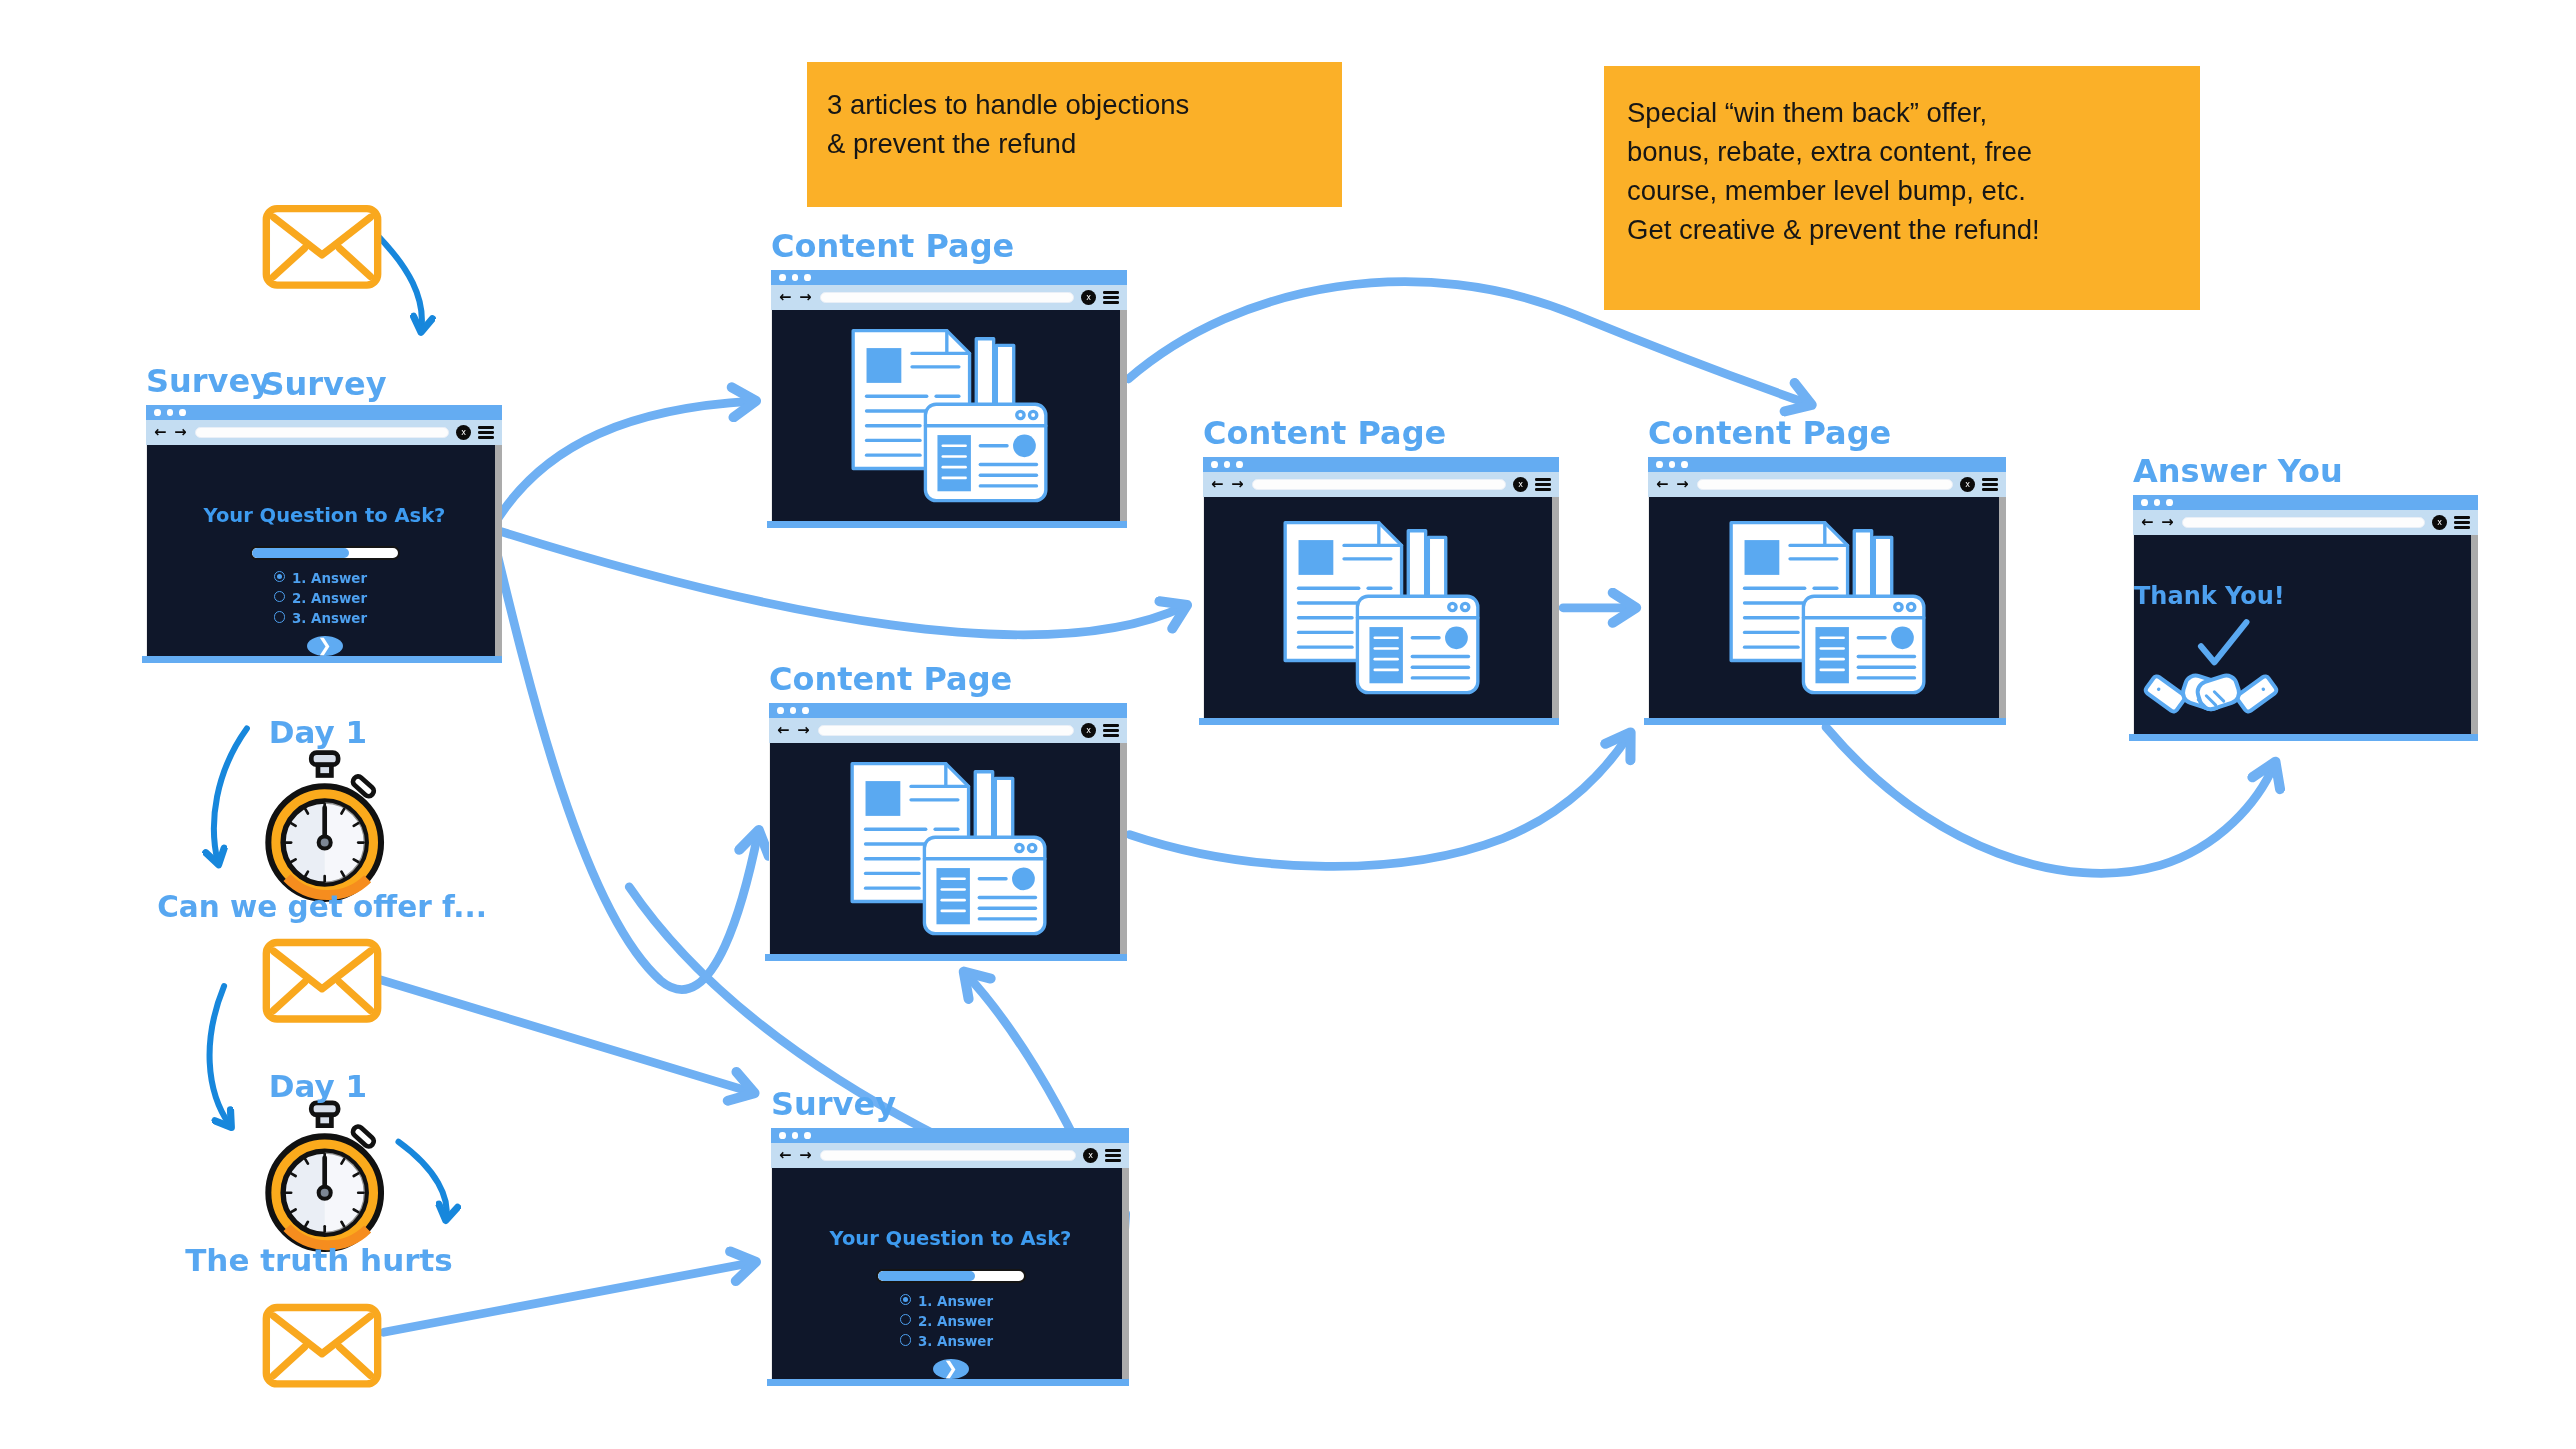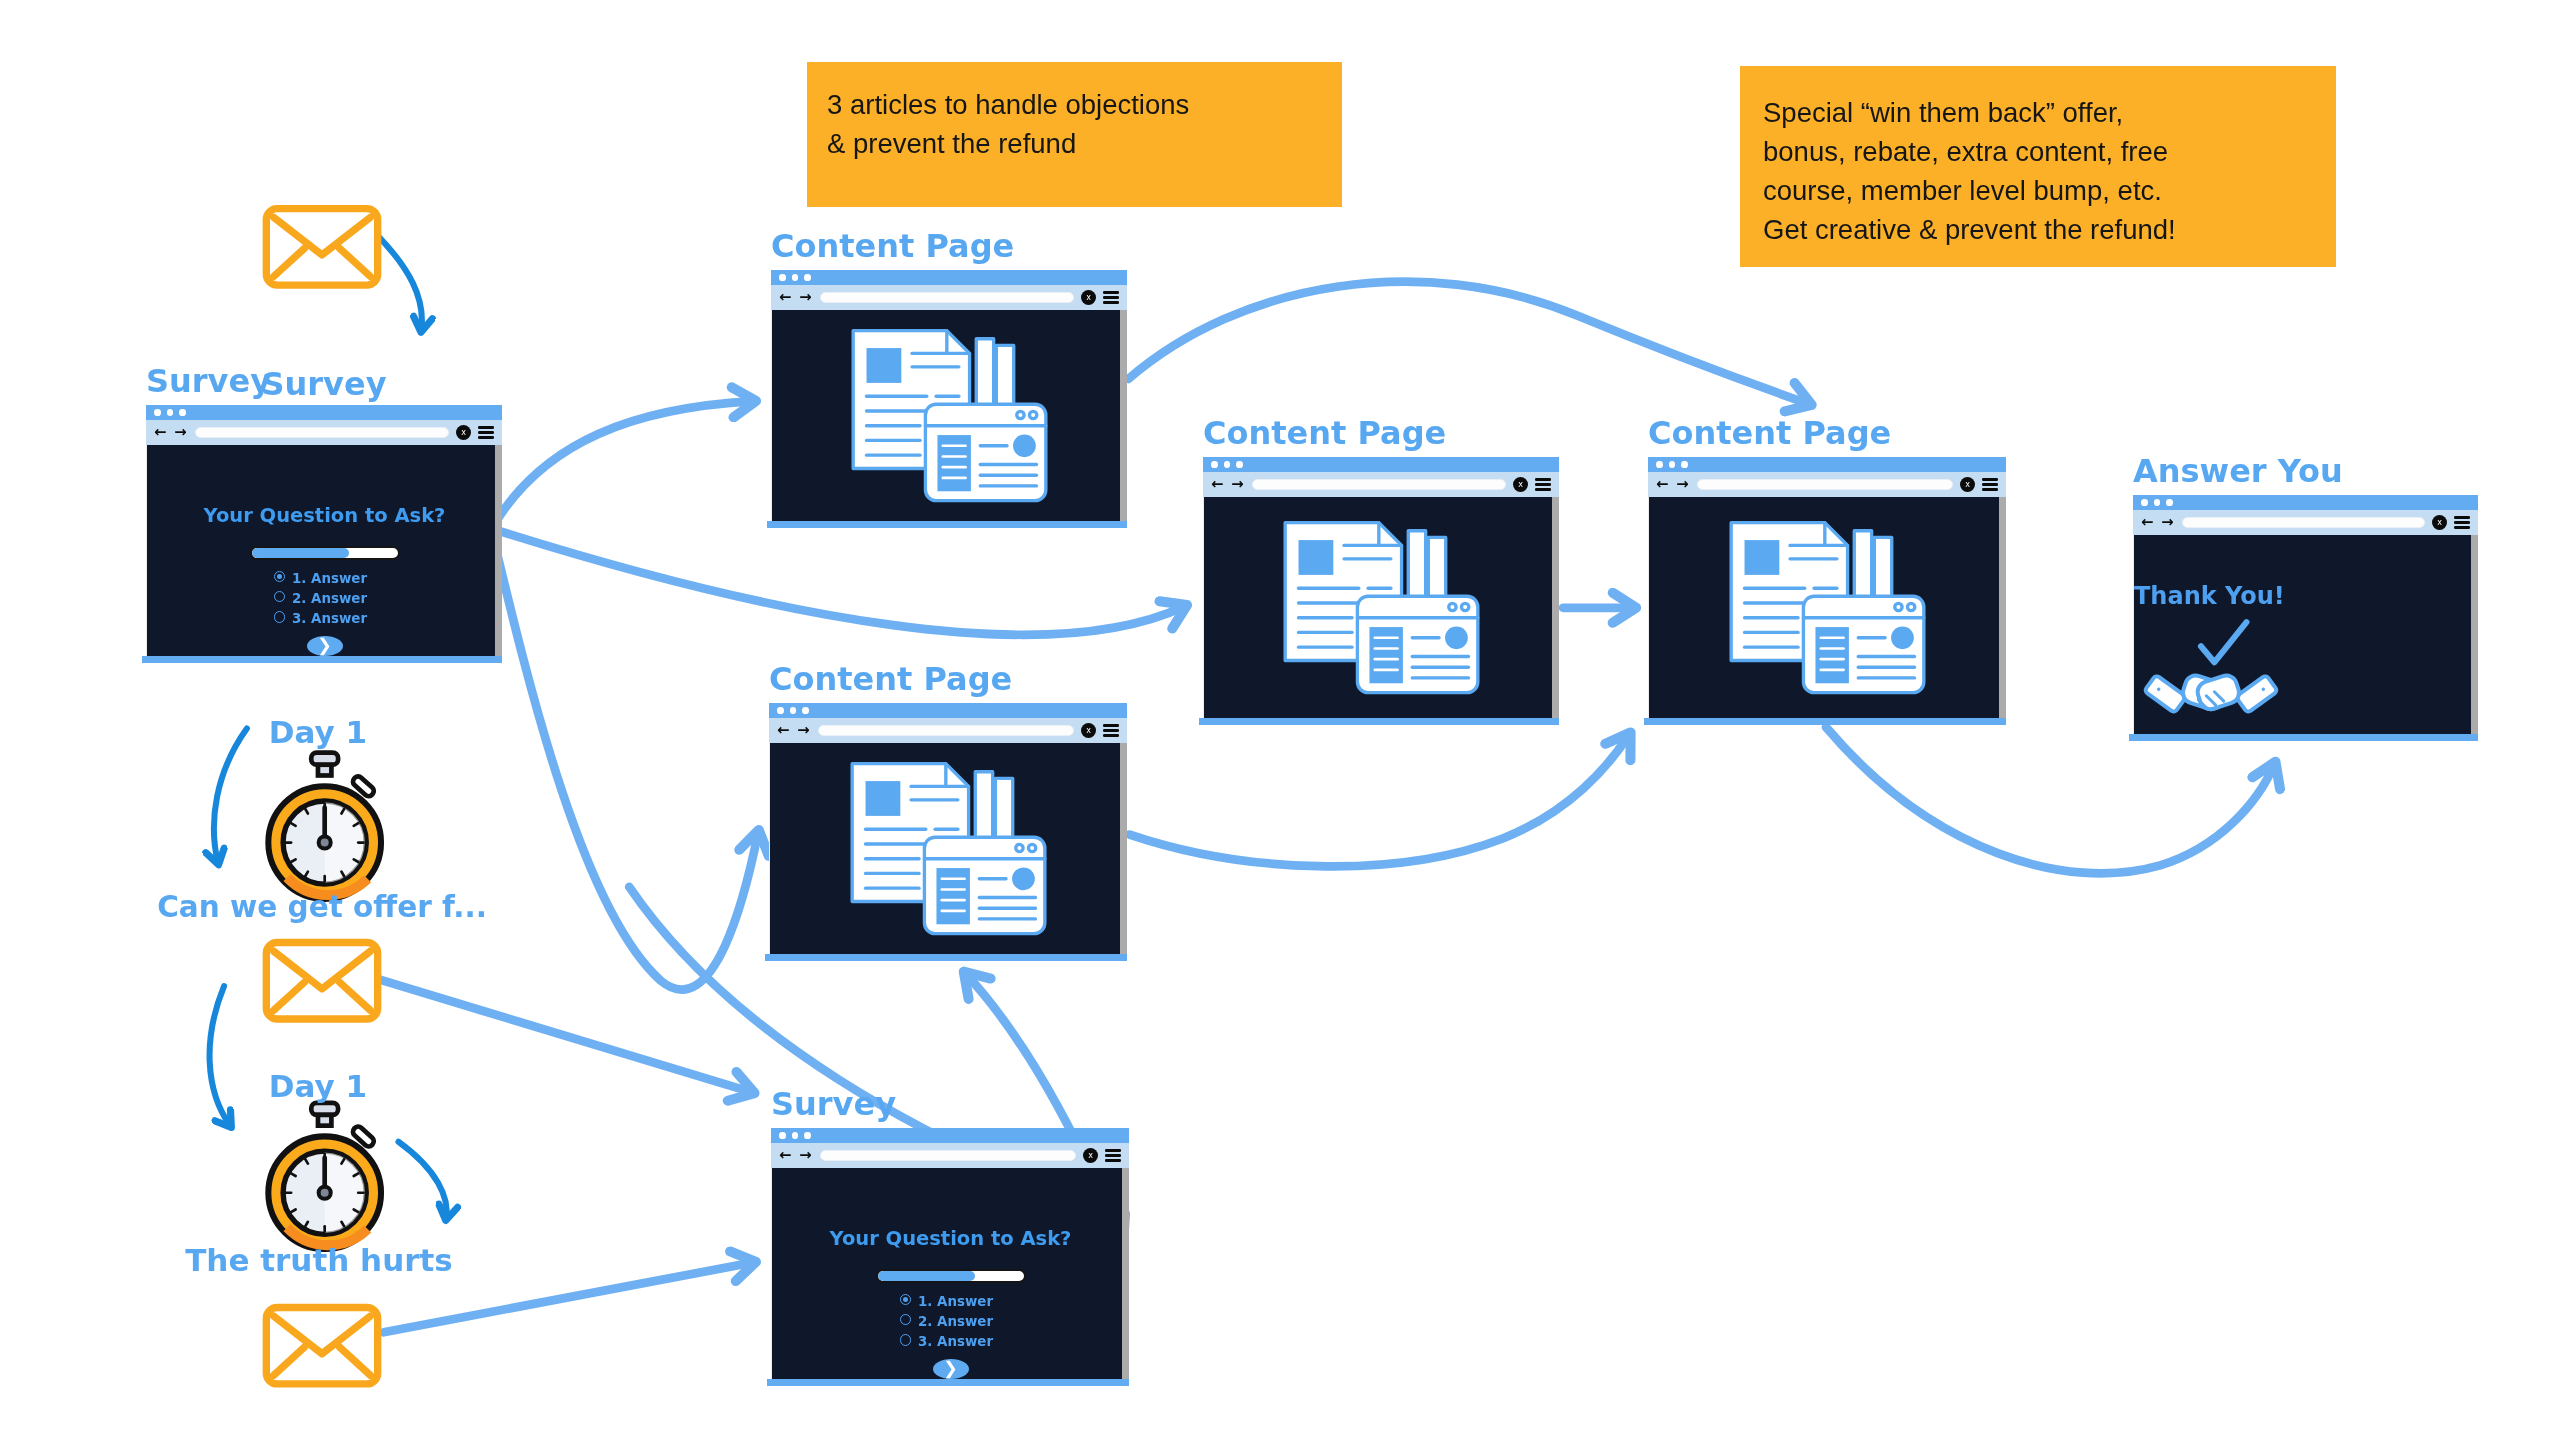--- a/index.html
+++ b/index.html
@@ -10,21 +10,21 @@
   }
   *{margin:0;padding:0;box-sizing:border-box;}
   html,body{width:2576px;height:1449px;background:#ffffff;overflow:hidden;
     font-family:"DejaVu Sans",sans-serif;}
   #canvas{position:relative;width:2576px;height:1449px;background:#fff;}
   #arrows{position:absolute;left:0;top:0;z-index:1;}
   .note{position:absolute;background:var(--note_bg);color:#161616;z-index:3;
     font-family:"Liberation Sans",sans-serif;font-size:27.5px;line-height:1.42;
     white-space:pre-line;}
   #note-1{left:775px;top:62px;width:535px;height:145px;padding:23px 17.4px 0 20px;margin-left:32px;}
-  #note-2{left:1740px;top:66px;width:596px;height:201px;padding:27px 16px 0 23px;}
+  #note-2{left:1604px;top:66px;width:596px;height:244px;padding:27px 16px 0 23px;}
   .flow-label{position:absolute;z-index:3;color:var(--label_blue);font-weight:bold;
     text-align:center;transform:translateX(-50%);white-space:nowrap;}
   .lbl-lg{font-size:32px;}
   .lbl-md{font-size:31px;}
   
   .bwin{position:absolute;z-index:2;}
   .win-label{position:absolute;left:0;right:12px;top:-42px;height:36px;line-height:36px;
     color:var(--label_blue);font-weight:bold;font-size:32px;white-space:nowrap;}
   .titlebar{height:14.8px;background:var(--accent_blue);display:flex;align-items:center;
     padding-left:8px;gap:6px;}

